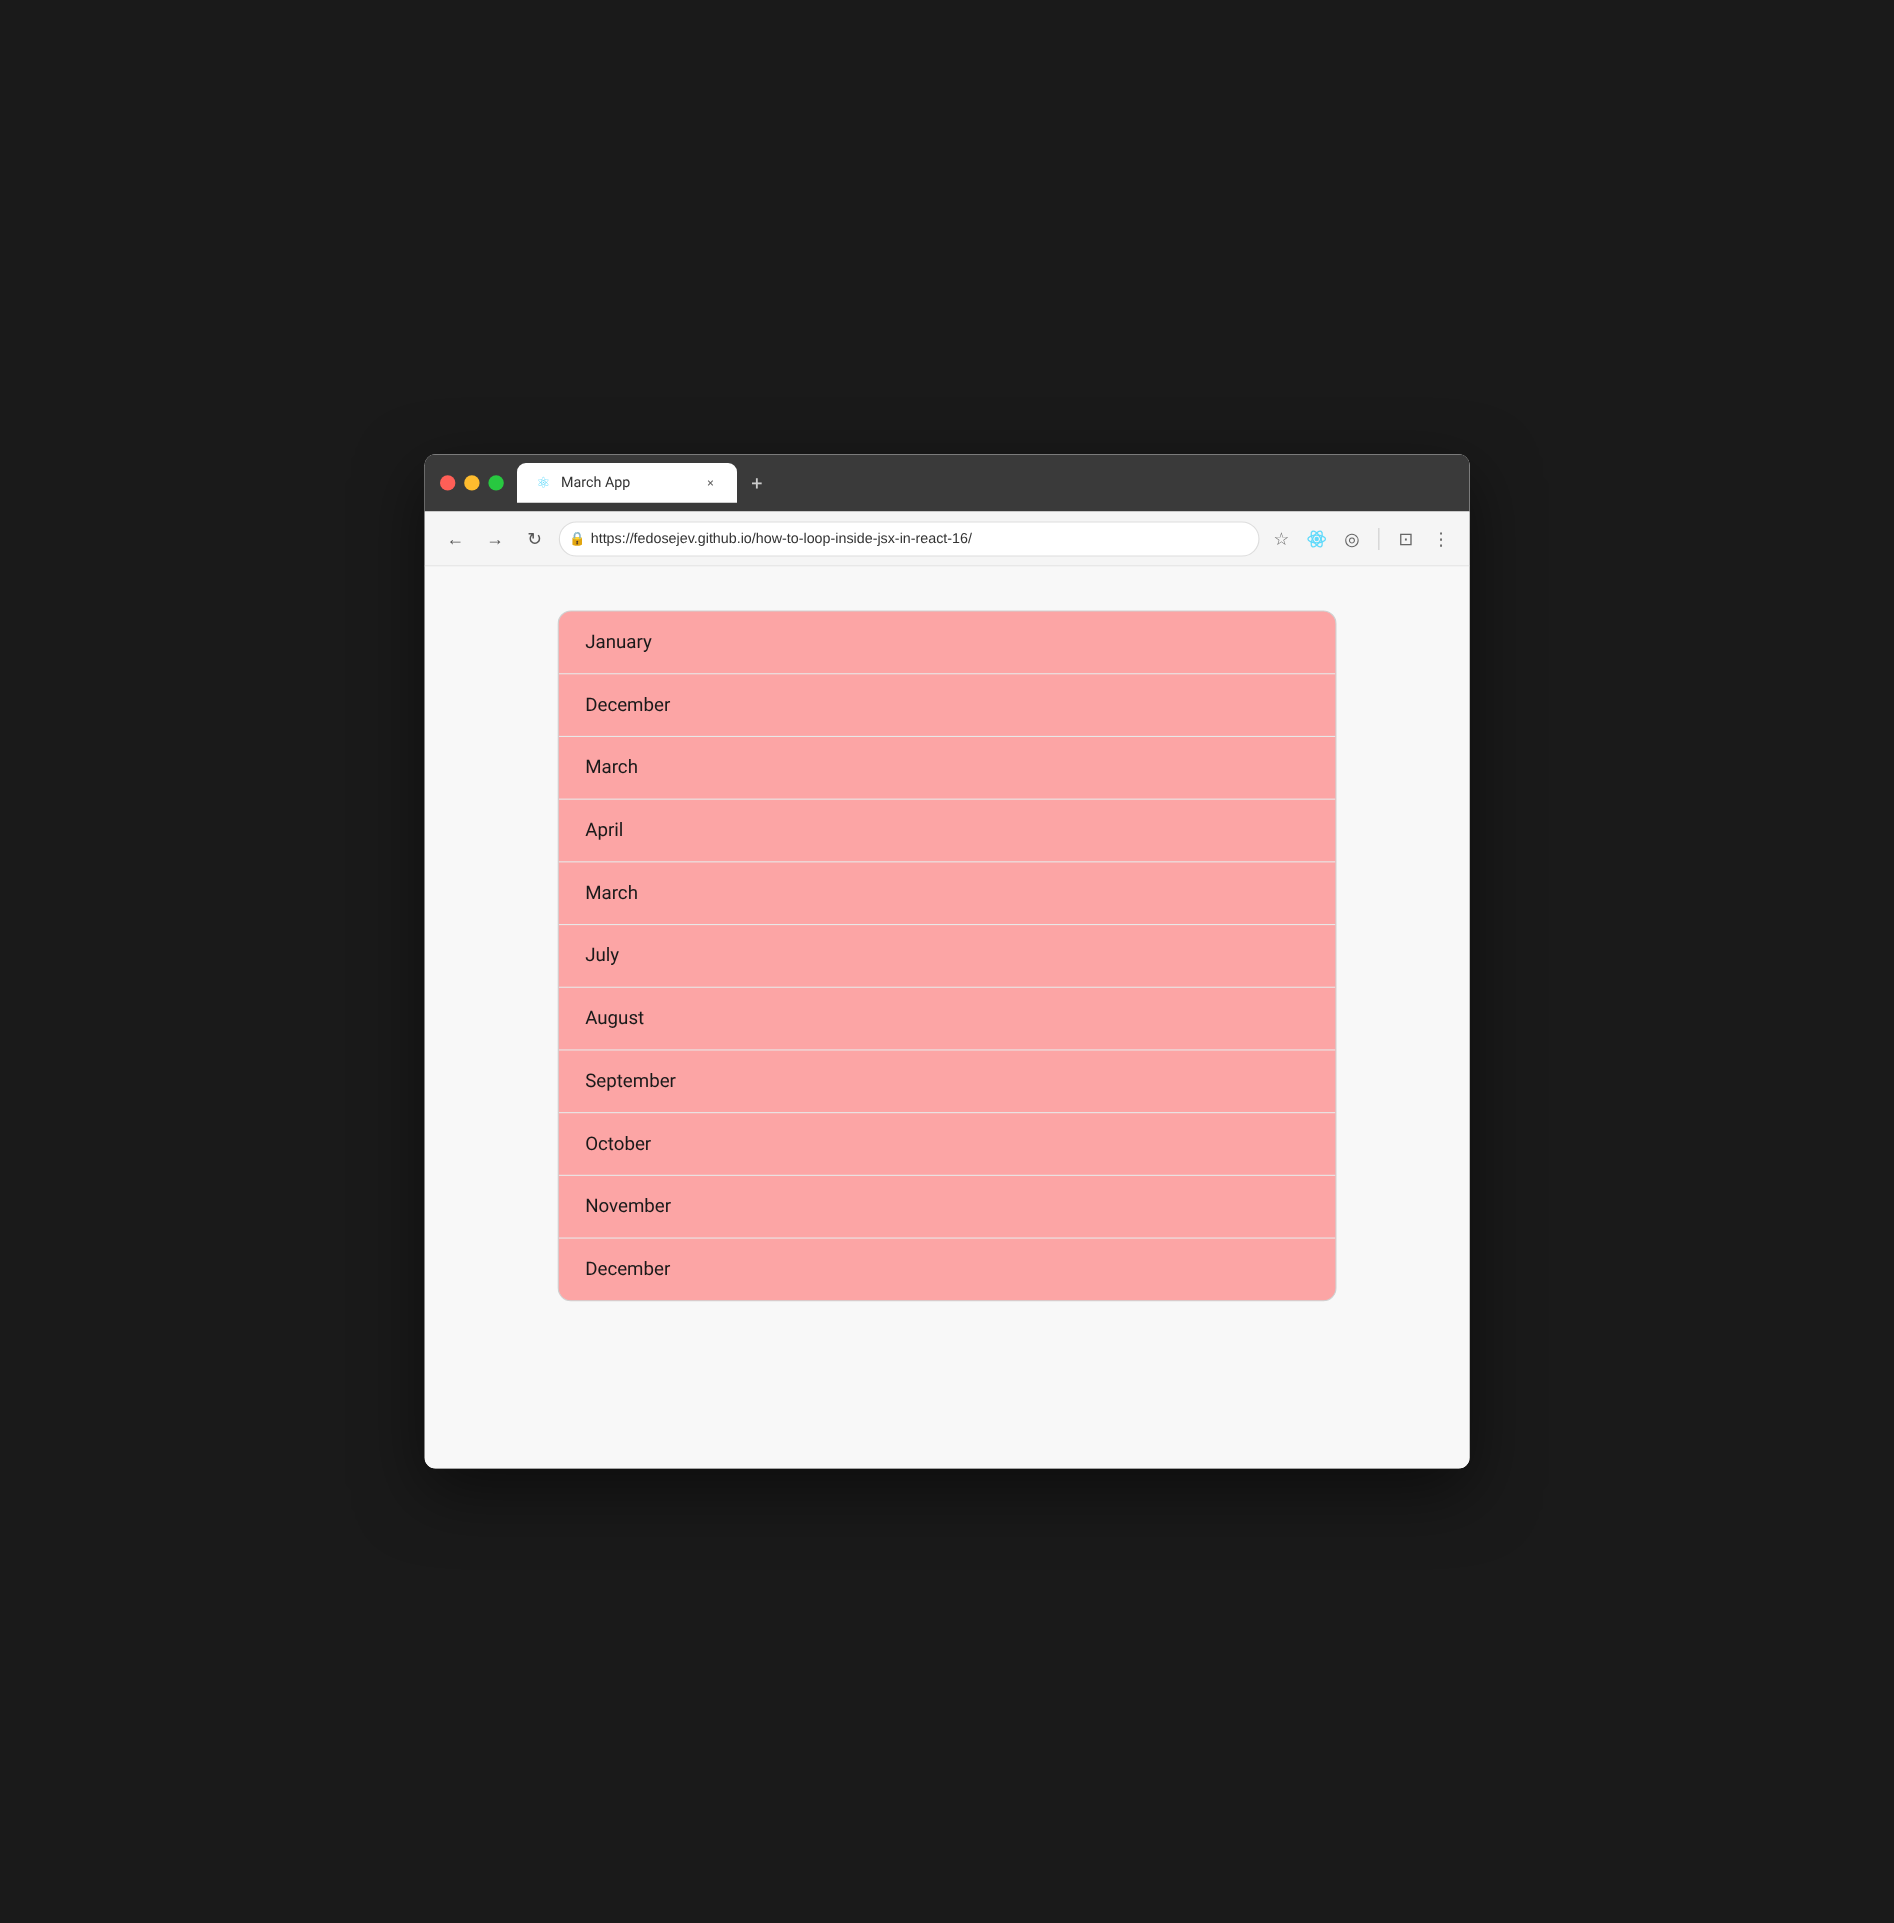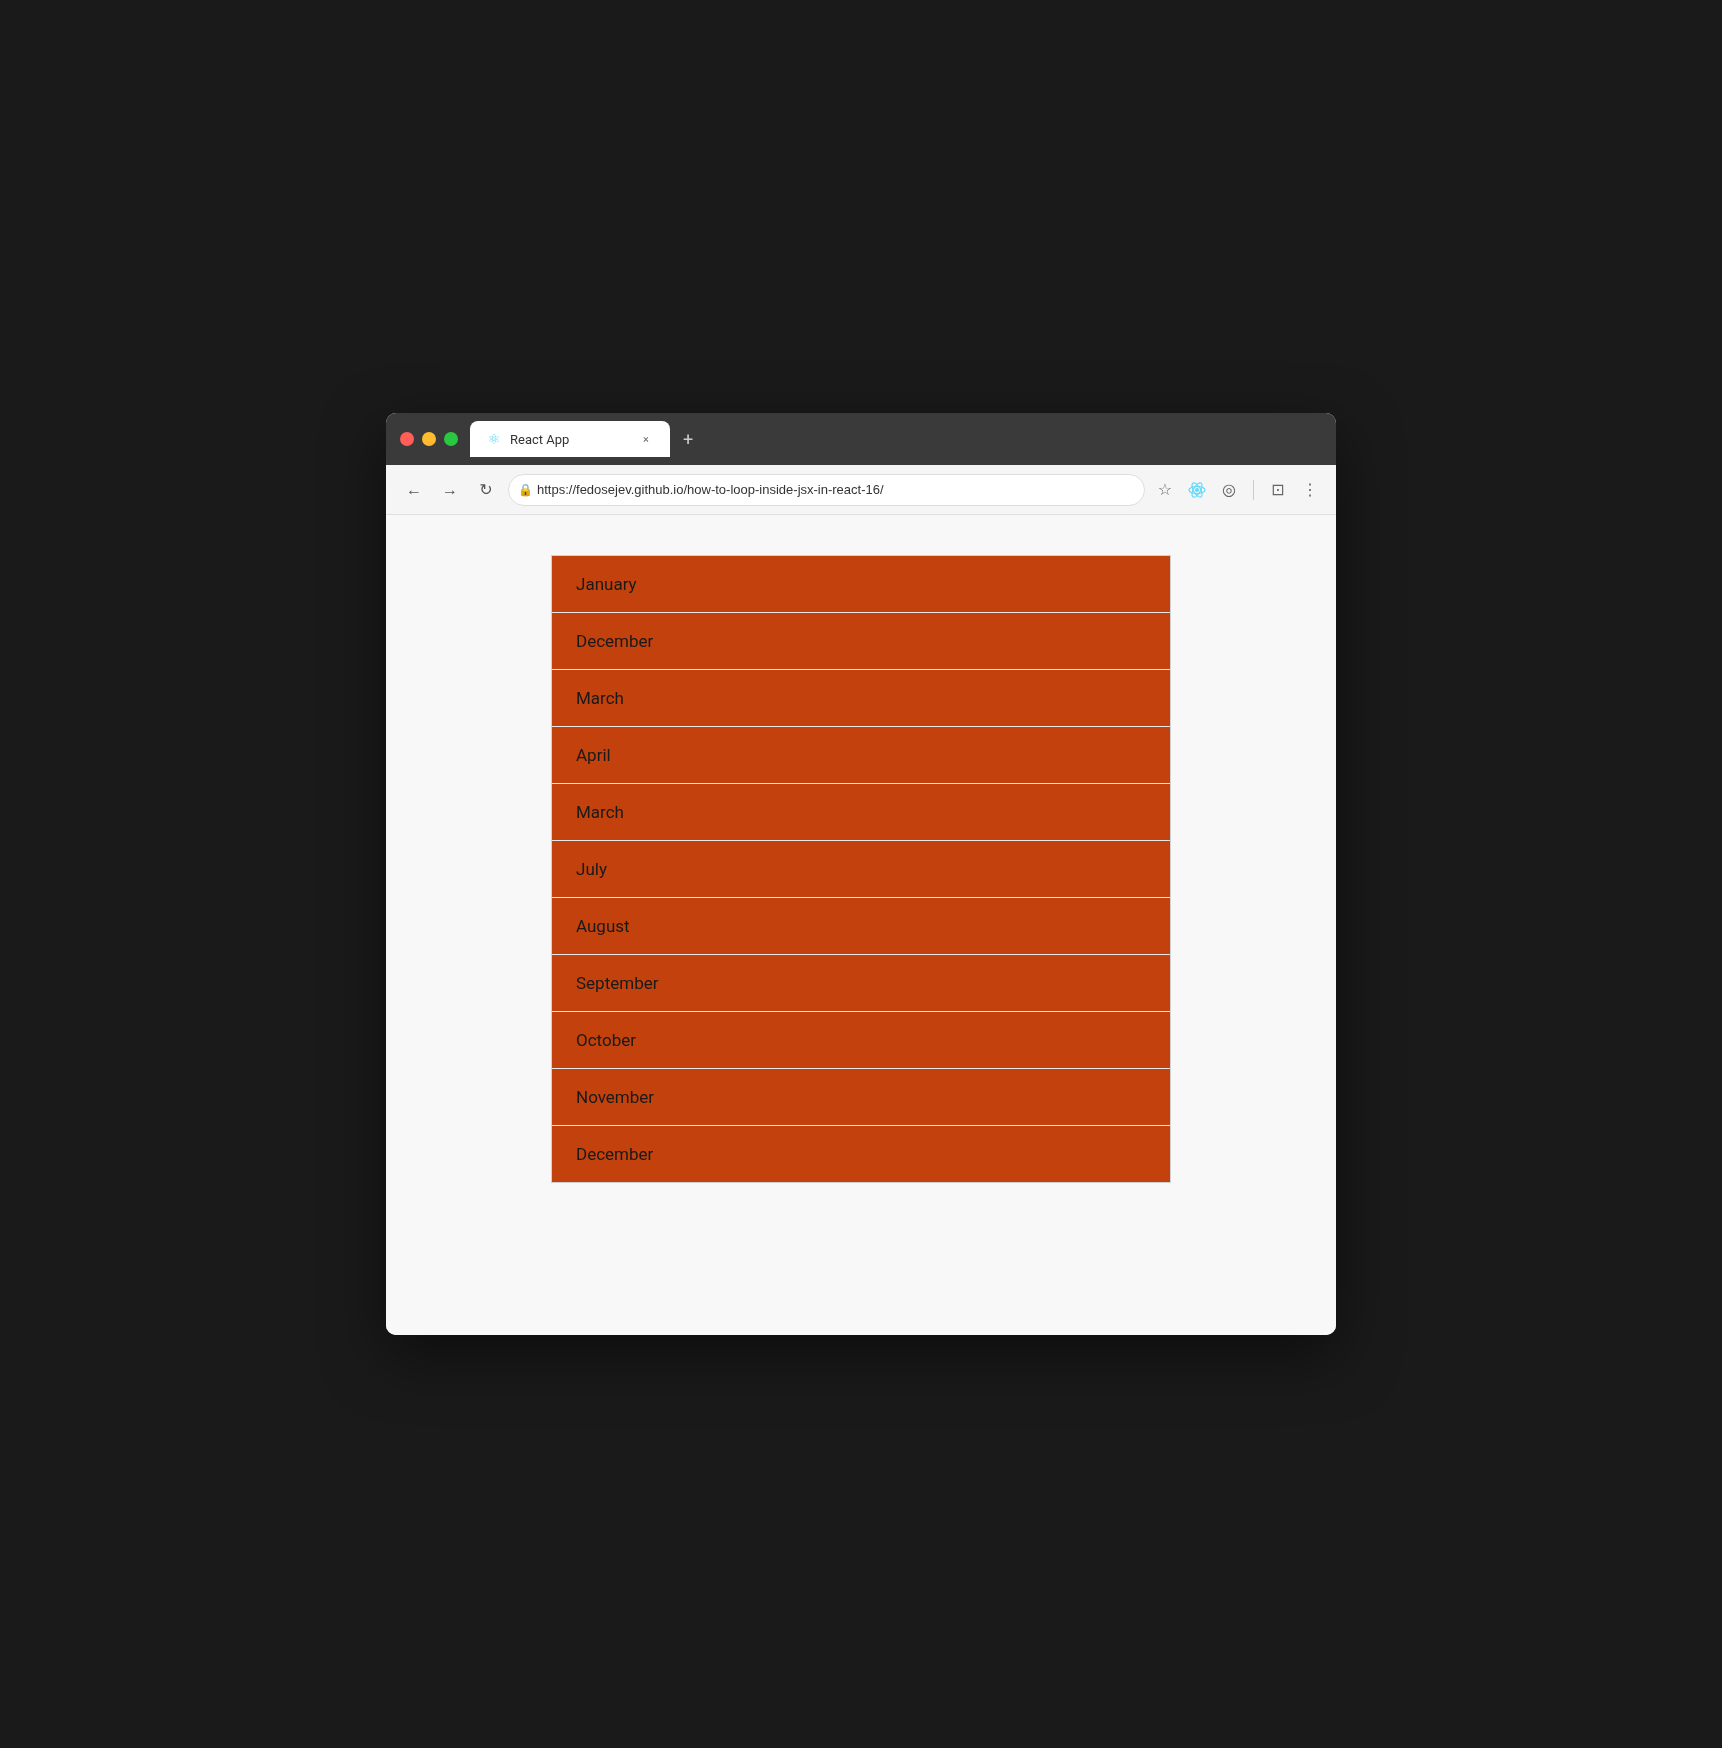--- a/index.html
+++ b/index.html
@@ -193,24 +193,24 @@
     .page-content {
       background: #f8f8f8;
       min-height: 820px;
       display: flex;
       justify-content: center;
       align-items: flex-start;
       padding: 40px 20px;
     }
 
     .months-table {
-      width: 620px;
+      width: 708px;
       border: 1px solid #d0d0d0;
-      border-radius: 0;
-      background: #c2410c;
+      border-radius: 12px;
+      background: #fca5a5;
       overflow: hidden;
     }
 
     .month-row {
       padding: 18px 24px;
       font-size: 17px;
       color: #1a1a1a;
       border-bottom: 1px solid #e8e8e8;
     }
 
@@ -228,21 +228,21 @@
       <div class="traffic-light close"></div>
       <div class="traffic-light minimize"></div>
       <div class="traffic-light maximize"></div>
     </div>
 
     <div class="tab-bar">
       <div class="tab">
         <div class="tab-favicon">
           <span class="react-icon">⚛</span>
         </div>
-        <span class="tab-title">React App</span>
+        <span class="tab-title">March App</span>
         <div class="tab-close">×</div>
       </div>
       <div class="new-tab-btn">+</div>
     </div>
   </div>
 
   <div class="address-bar">
     <div class="nav-btn">←</div>
     <div class="nav-btn">→</div>
     <div class="nav-btn">↻</div>

